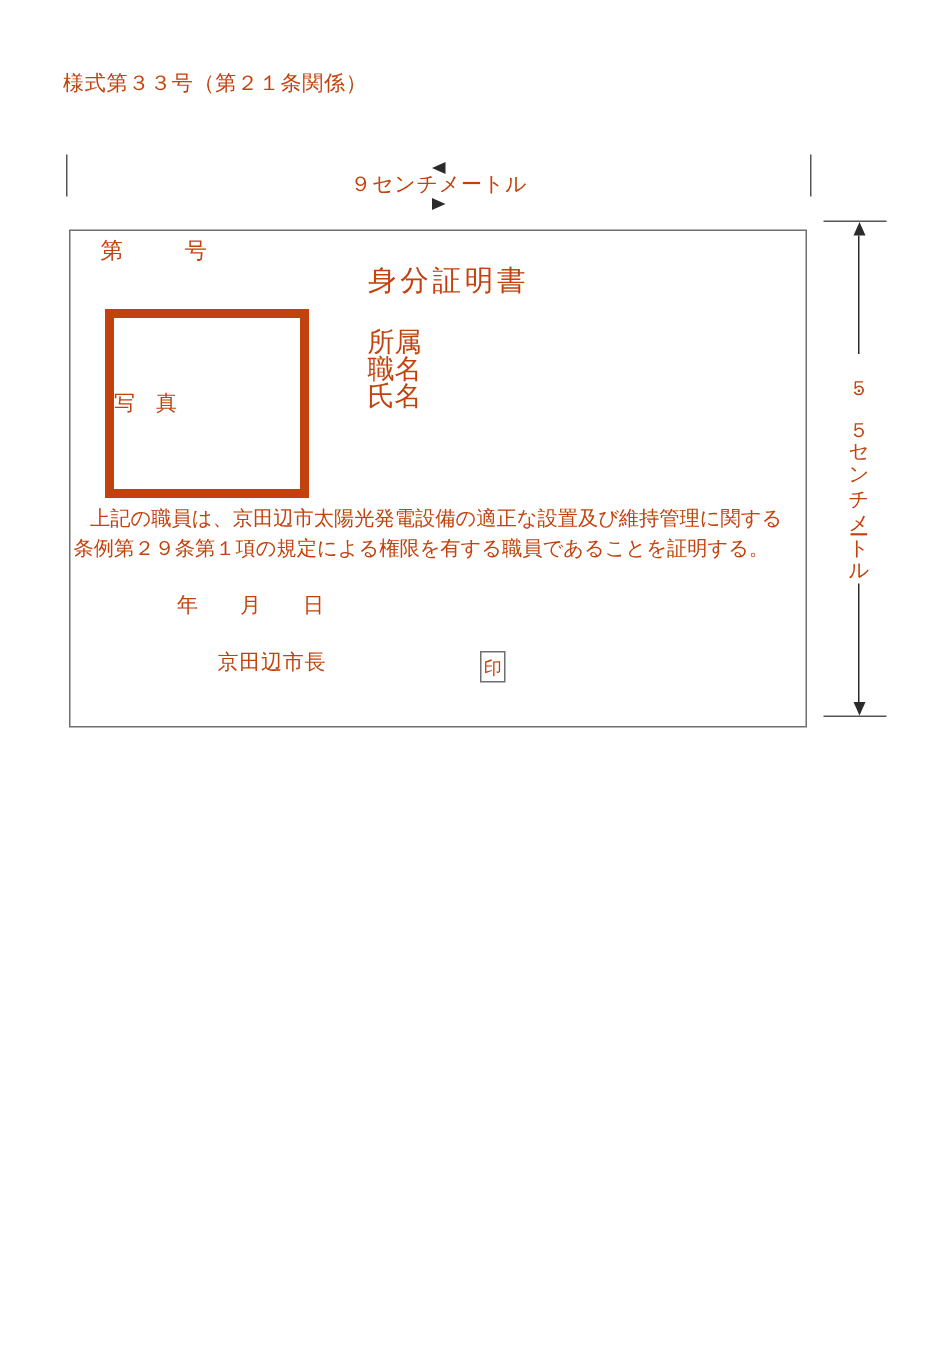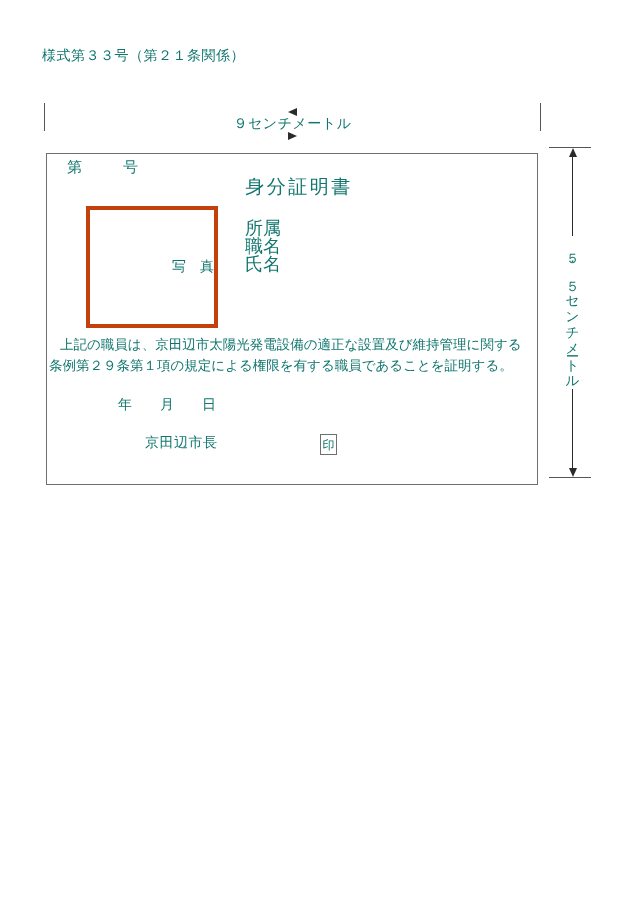--- a/index.html
+++ b/index.html
@@ -1,18 +1,18 @@
 <!DOCTYPE html>
 <html><head>
 <meta charset="utf-8">
 <style>
   html,body{margin:0;padding:0;background:#fff;}
   .page{
     position:relative;width:630px;height:903px;background:#ffffff;
-    font-family:"Liberation Serif","DejaVu Serif",serif;color:#0f766e;
+    font-family:"Liberation Serif","DejaVu Serif",serif;color:#c2410c;
     overflow:hidden;
   }
   .form-label{position:absolute;left:42px;top:47px;font-size:14px;letter-spacing:0.5px;}
 
   
   .dim-w{position:absolute;left:44px;top:103px;width:497px;height:28px;}
   .tick{position:absolute;top:0;width:1px;height:28px;background:#555;}
   .tick-l{left:0;}
   .tick-r{right:0;}
   .arrow-row{position:absolute;left:1px;right:1px;top:5px;height:16px;display:flex;align-items:center;flex-direction:column;}
@@ -20,26 +20,26 @@
   .ah-left{border-top:4px solid transparent;border-bottom:4px solid transparent;border-right:9px solid #2b2b2b;}
   .ah-right{border-top:4px solid transparent;border-bottom:4px solid transparent;border-left:9px solid #2b2b2b;}
   .aline{flex:1 1 auto;height:1px;background:#2b2b2b;}
   .dim-label{flex:0 0 auto;padding:0 14px;font-size:14px;letter-spacing:0.5px;line-height:16px;}
 
   
   .card{position:absolute;left:46px;top:153px;width:490px;height:330px;border:1px solid #6f6f6f;background:#fff;}
   .card-number{position:absolute;left:20px;top:4px;font-size:15px;}
   .num-gap{display:inline-block;width:41px;}
   .card-title{position:absolute;left:0;right:0;top:20px;text-align:center;padding-left:14px;font-size:19px;letter-spacing:2.5px;}
-  .photo-box{position:absolute;left:23px;top:52px;width:124px;height:114px;border:4px solid #c2410c;
-    display:flex;align-items:center;justify-content:flex-end;font-size:14px;margin-left:16px;}
+  .photo-box{position:absolute;left:23px;top:52px;width:124px;height:114px;border:6px solid #c2410c;
+    display:flex;align-items:center;justify-content:flex-start;font-size:14px;}
   .fields{position:absolute;left:198px;top:65px;font-size:18px;line-height:18px;}
   .body-text{position:absolute;left:2px;top:182px;width:486px;font-size:13.5px;line-height:20px;}
   .body-line{white-space:nowrap;}
-  .body-line.indent{text-indent:11px;font-family:Liberation Mono, monospace;}
+  .body-line.indent{text-indent:11px;}
   .date-line{position:absolute;left:71px;top:244px;display:flex;gap:28px;font-size:14px;line-height:1;}
   .issuer{position:absolute;left:98px;top:282px;font-size:14px;letter-spacing:0.5px;line-height:1;}
   .seal-box{position:absolute;left:273px;top:280px;width:15px;height:19px;border:1px solid #6f6f6f;
     display:flex;align-items:center;justify-content:center;font-size:12px;line-height:1;}
 
   
   .dim-h{position:absolute;left:549px;top:147px;width:42px;height:331px;}
   .htick{position:absolute;left:0;width:42px;height:1px;background:#555;}
   .htick-t{top:0;}
   .htick-b{bottom:0;}

